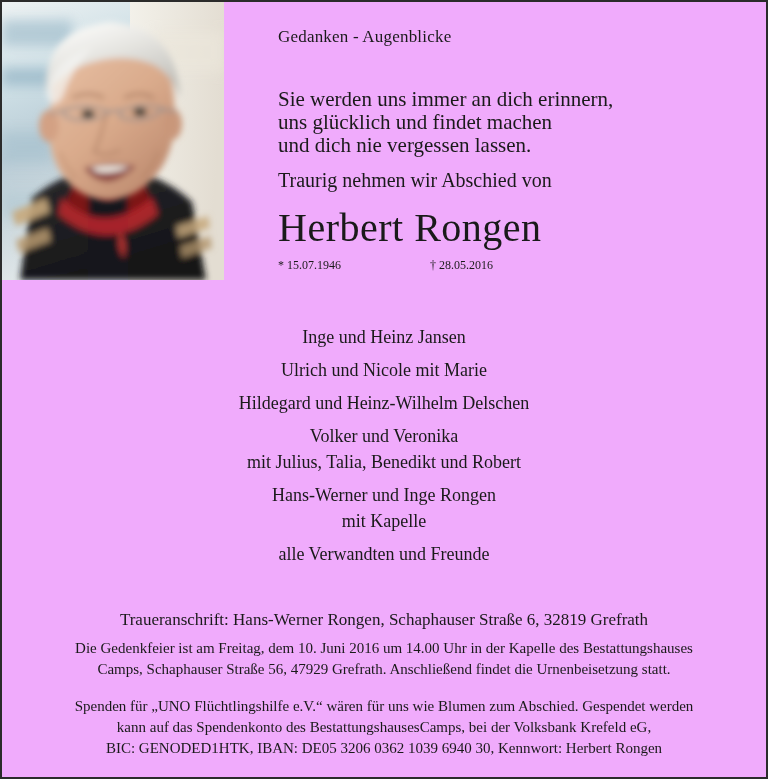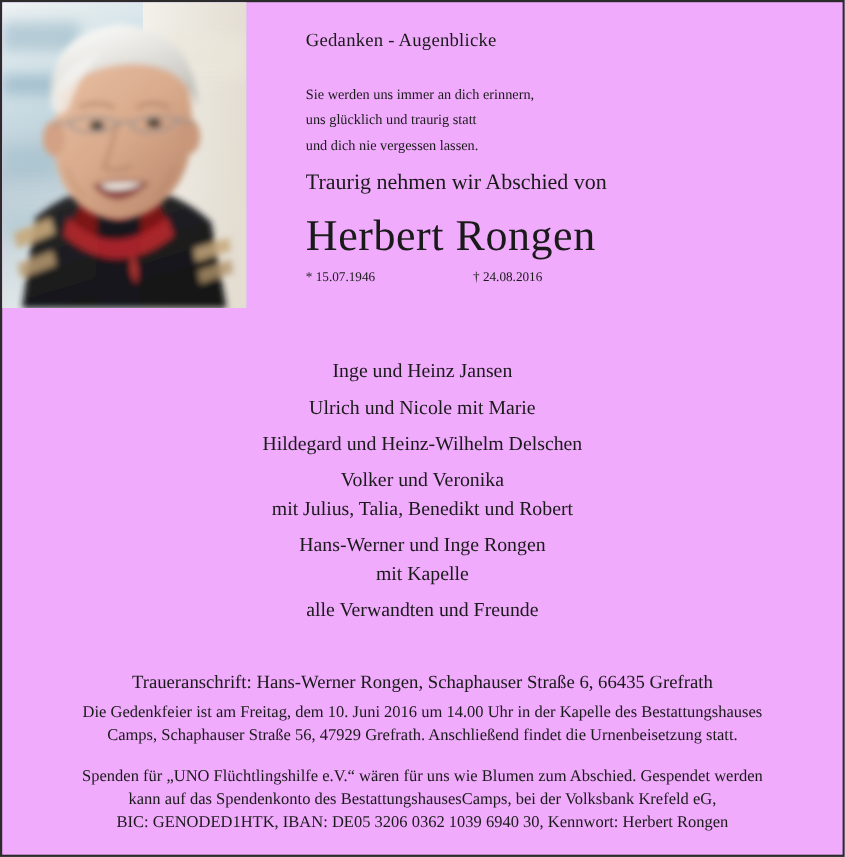--- a/index.html
+++ b/index.html
@@ -47,22 +47,22 @@
     left: 276px;
     top: 24px;
     width: 470px;
   }
   .verse-title {
     font-size: 17px;
     line-height: 22px;
     letter-spacing: 0.2px;
   }
   .verse-lines {
-    margin-top: 26px;
-    font-size: 13px;
+    margin-top: 40px;
+    font-size: 21px;
     line-height: 23px;
   }
   .verse-lines div { white-space: nowrap; }
 
   .farewell {
     margin-top: 12px;
     font-size: 20px;
     line-height: 22px;
   }
 
@@ -209,28 +209,28 @@
           <path d="M58 150 Q64 166 74 176" stroke="#a5795d" stroke-width="2" fill="none" opacity="0.5"></path>
           <path d="M156 148 Q150 166 140 176" stroke="#a5795d" stroke-width="2" fill="none" opacity="0.5"></path>
         </g>
       </svg>
     </div>
 
     <div class="verse-block">
       <div class="verse-title">Gedanken - Augenblicke</div>
       <div class="verse-lines">
         <div>Sie werden uns immer an dich erinnern,</div>
-        <div>uns glücklich und traurig statt</div>
+        <div>uns glücklich und findet machen</div>
         <div>und dich nie vergessen lassen.</div>
       </div>
       <div class="farewell">Traurig nehmen wir Abschied von</div>
       <div class="deceased-name">Herbert Rongen</div>
       <div class="dates">
         <span class="born">* 15.07.1946</span>
-        <span class="died">† 24.08.2016</span>
+        <span class="died">† 28.05.2016</span>
       </div>
     </div>
   </div>
 
   <div class="mourners">
     <div class="mourner-group">
       <div class="mourner-line">Inge und Heinz Jansen</div>
     </div>
     <div class="mourner-group">
       <div class="mourner-line">Ulrich und Nicole mit Marie</div>
@@ -244,21 +244,21 @@
     </div>
     <div class="mourner-group">
       <div class="mourner-line">Hans-Werner und Inge Rongen</div>
       <div class="mourner-line">mit Kapelle</div>
     </div>
     <div class="mourner-group">
       <div class="mourner-line">alle Verwandten und Freunde</div>
     </div>
   </div>
 
-  <div class="grief-address">Traueranschrift: Hans-Werner Rongen, Schaphauser Straße 6, 66435 Grefrath</div>
+  <div class="grief-address">Traueranschrift: Hans-Werner Rongen, Schaphauser Straße 6, 32819 Grefrath</div>
 
   <div class="footer">
     <div class="footer-para">
       <div class="footer-line">Die Gedenkfeier ist am Freitag, dem 10. Juni 2016 um 14.00 Uhr in der Kapelle des Bestattungshauses</div>
       <div class="footer-line">Camps, Schaphauser Straße 56, 47929 Grefrath. Anschließend findet die Urnenbeisetzung statt.</div>
     </div>
     <div class="footer-para">
       <div class="footer-line">Spenden für „UNO Flüchtlingshilfe e.V.“ wären für uns wie Blumen zum Abschied. Gespendet werden</div>
       <div class="footer-line">kann auf das Spendenkonto des BestattungshausesCamps, bei der Volksbank Krefeld eG,</div>
       <div class="footer-line">BIC: GENODED1HTK, IBAN: DE05 3206 0362 1039 6940 30, Kennwort: Herbert Rongen</div>

